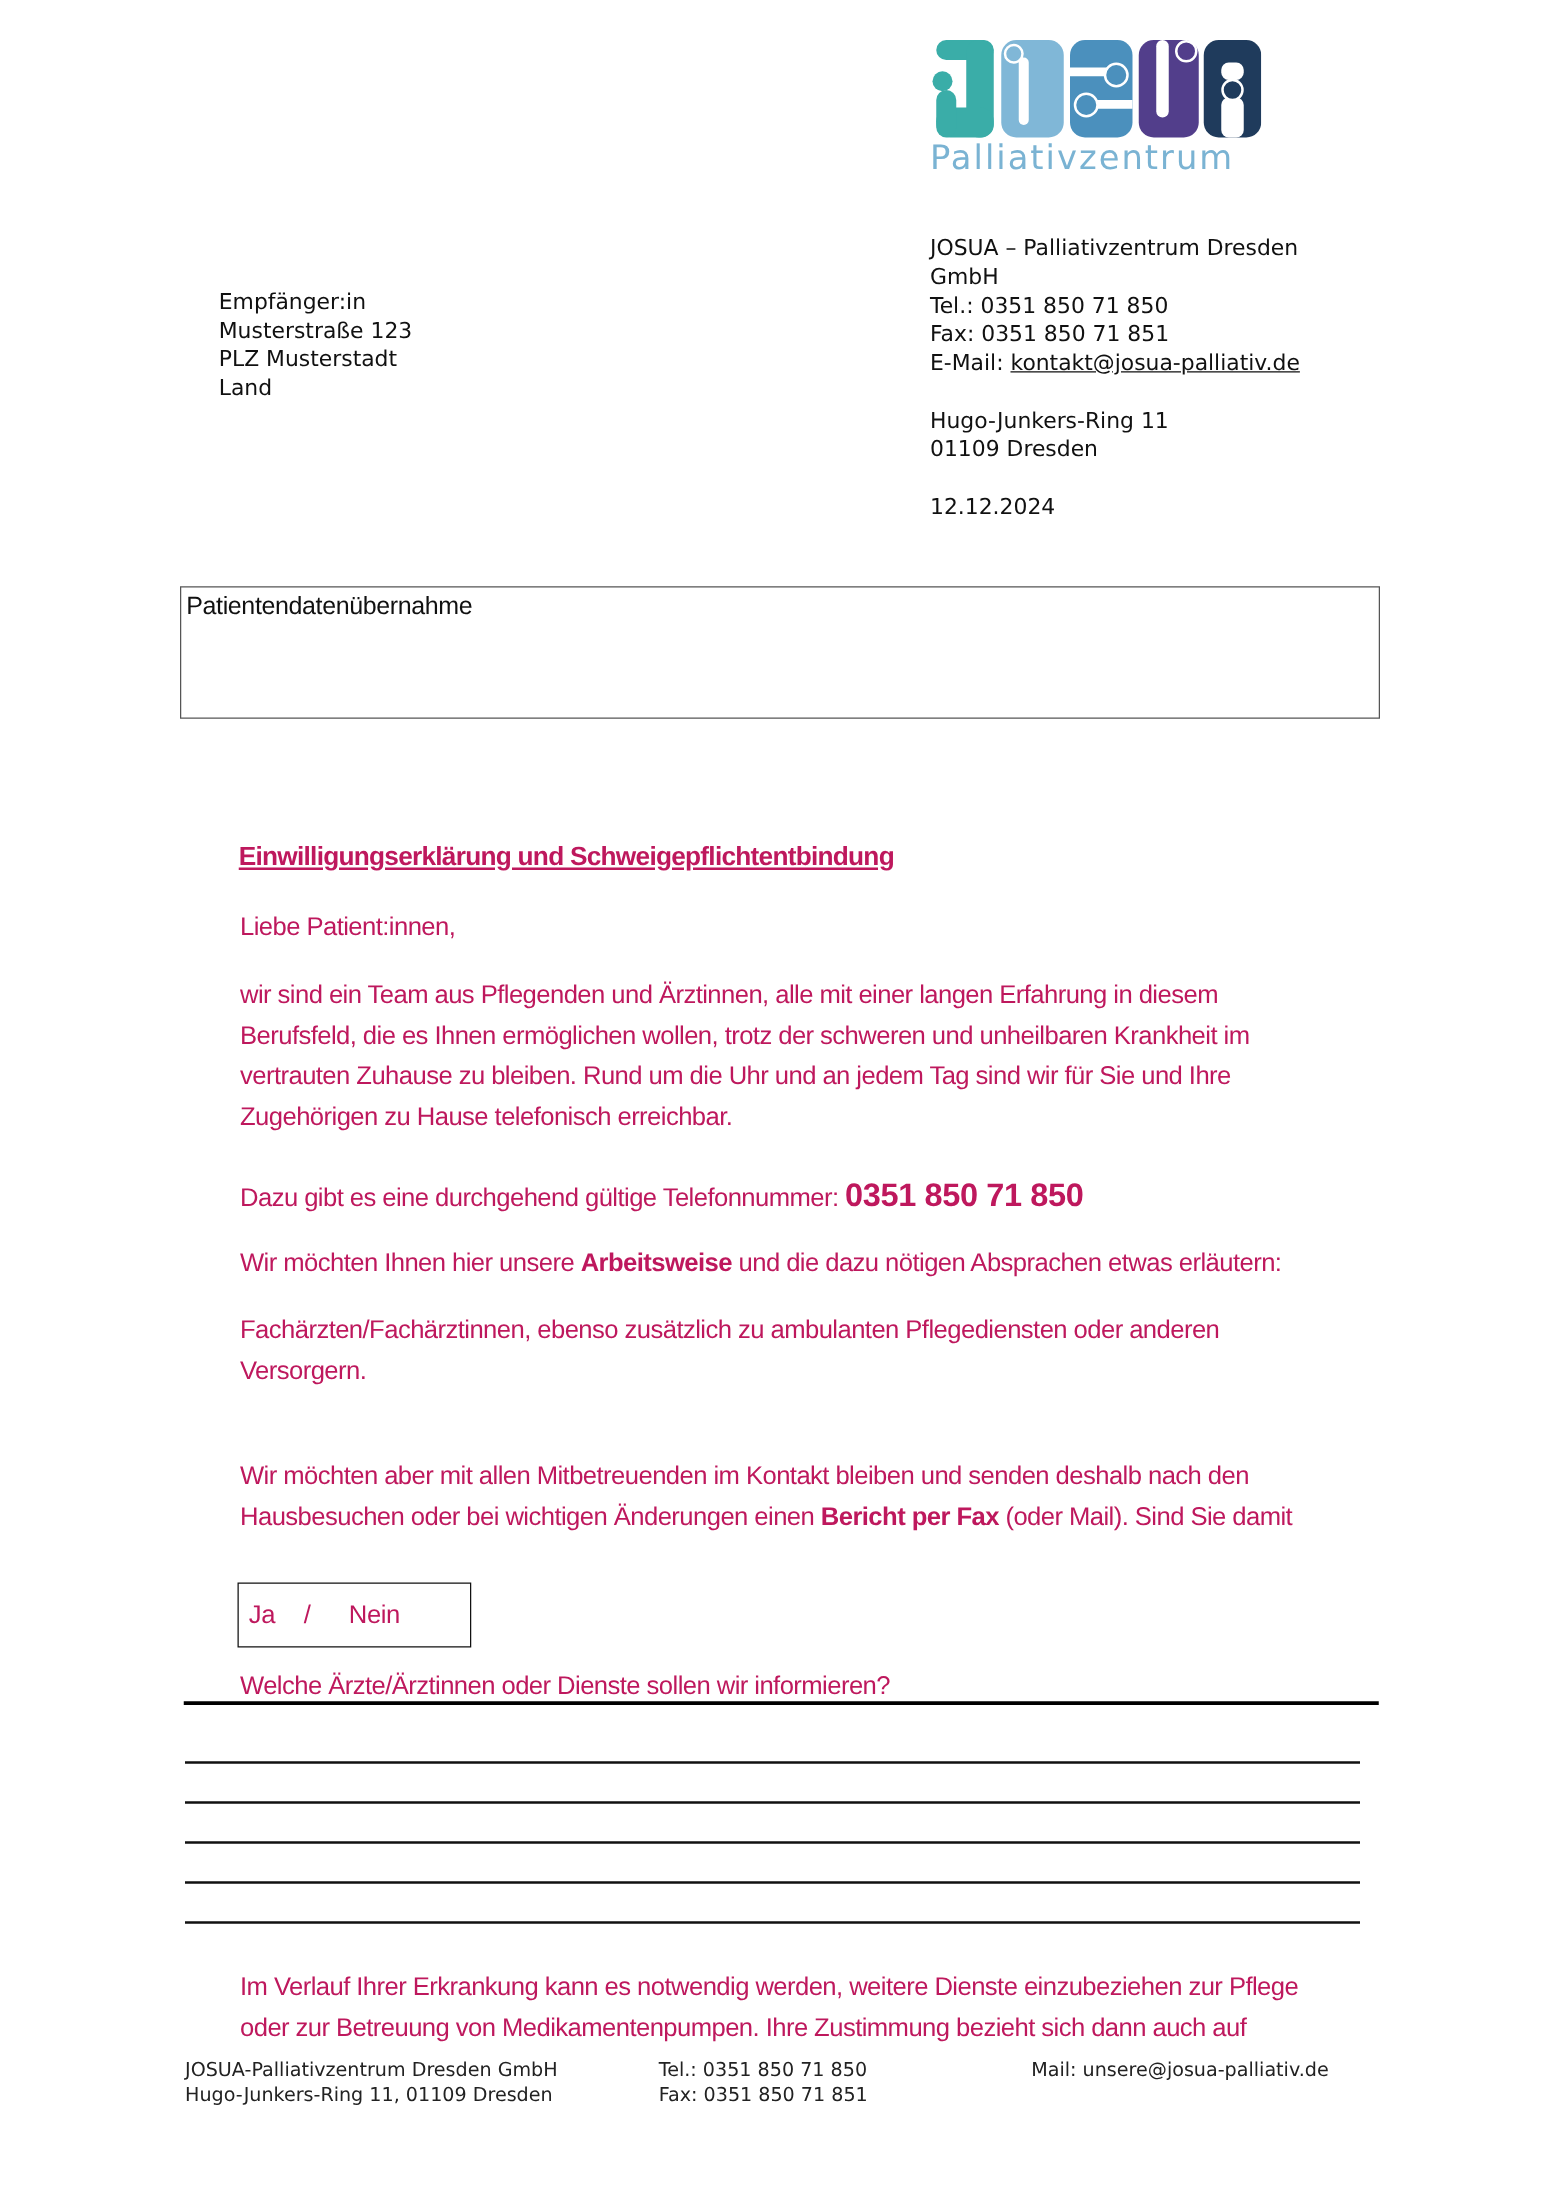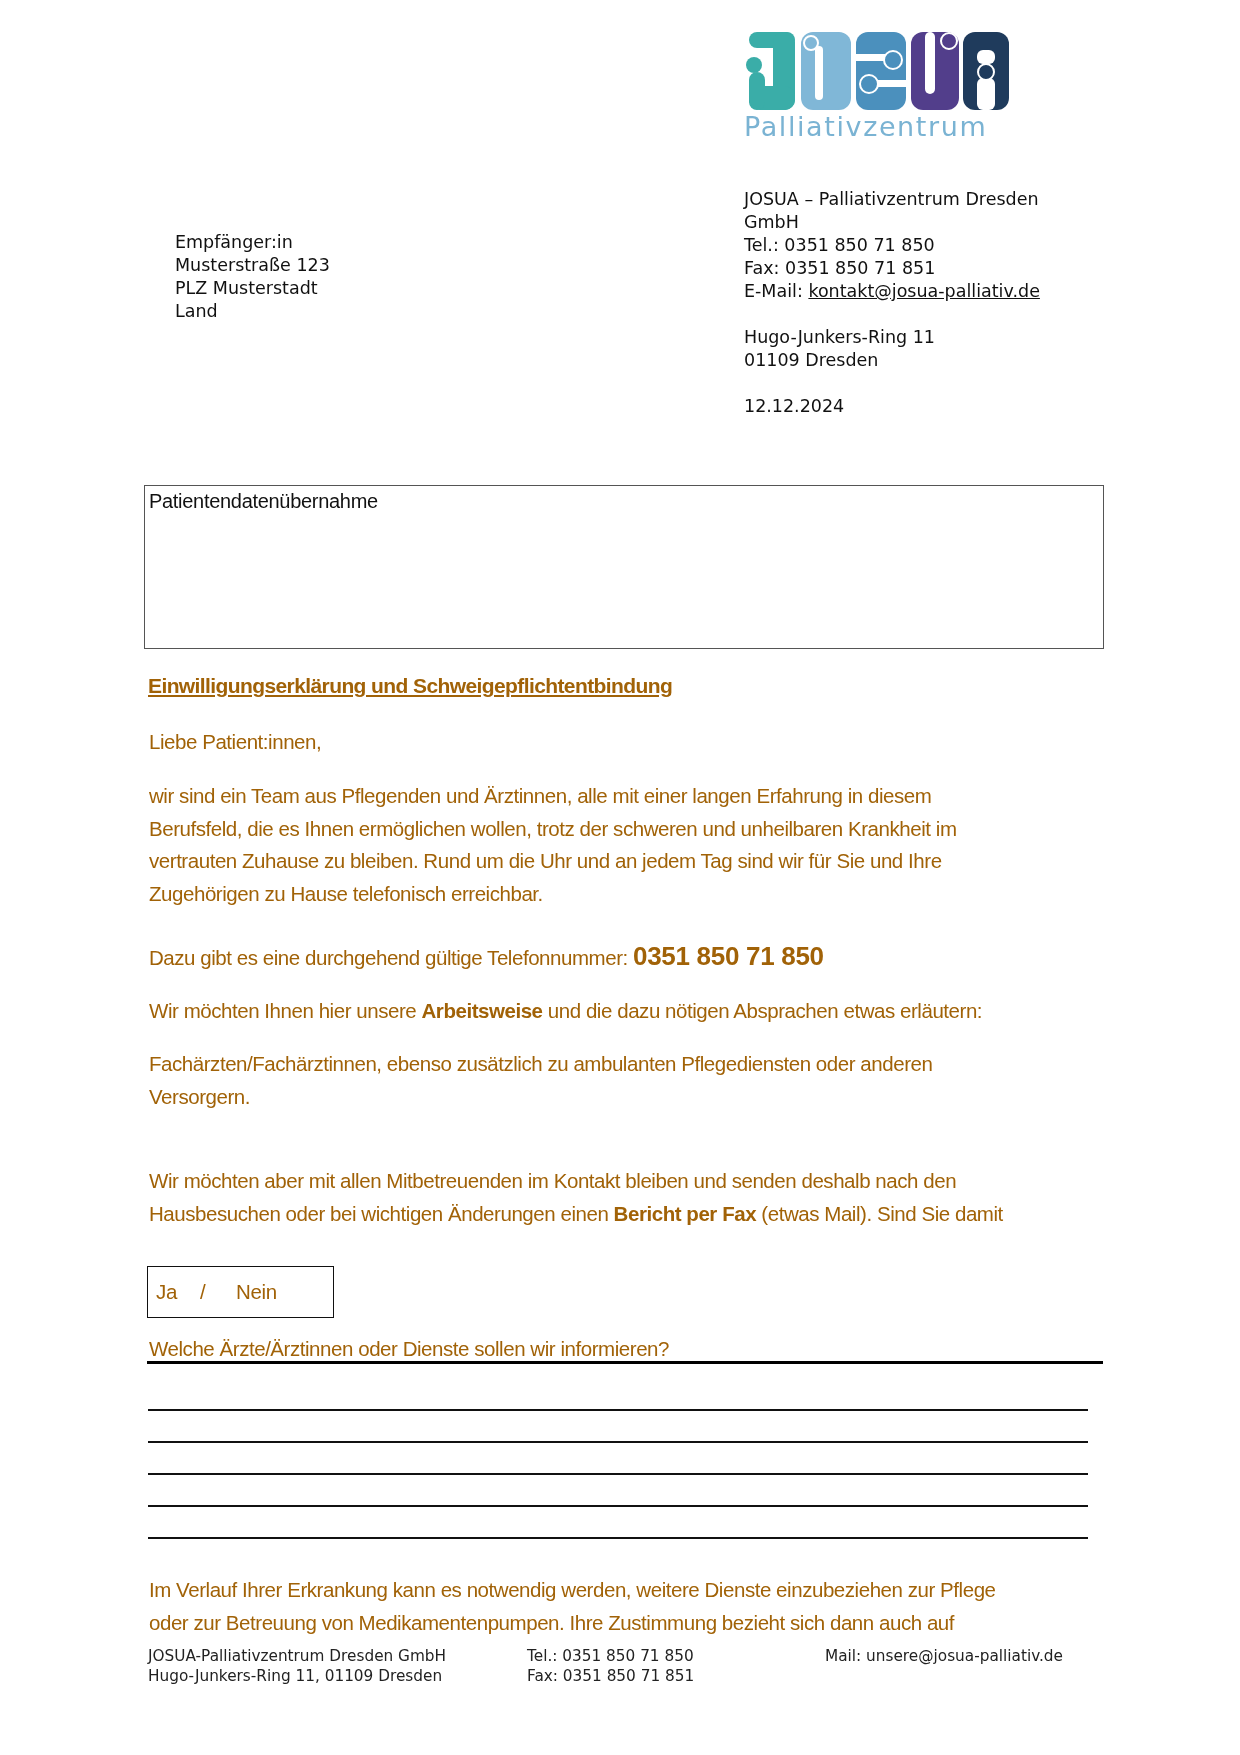--- a/index.html
+++ b/index.html
@@ -15,27 +15,27 @@
               font-size: 27px; letter-spacing: 1.6px; color: #7ab3d3; white-space: nowrap; }
 
   
   .addr { font-family: "DejaVu Sans", sans-serif; font-size: 17.5px; line-height: 23px; color: #111; white-space: nowrap; }
   .recipient { left: 175px; top: 231px; }
   .sender { left: 744px; top: 188px; }
   .sender .gap { height: 23px; }
   .email-link { text-decoration: underline; color: #111; }
 
   
-  .subject-box { left: 144px; top: 485px; width: 960px; height: 164px; border: 1.5px solid #555; }
+  .subject-box { left: 144px; top: 469px; width: 960px; height: 106px; border: 1.5px solid #555; }
   .subject-text { position: absolute; left: 4px; top: 4px; font-size: 20px; color: #111;
                   font-family: "Liberation Sans", sans-serif; letter-spacing: -0.3px; }
 
   
-  .body-text { font-family: "Liberation Sans", sans-serif; font-size: 20.5px; color: #a16207;
-               letter-spacing: -0.45px; white-space: nowrap; }
+  .body-text { font-family: "Liberation Sans", sans-serif; font-size: 20.5px; color: #be185d;
+               letter-spacing: -0.45px; white-space: nowrap; margin-left: 43px; }
   .heading { left: 148px; top: 674px; font-weight: bold; text-decoration: underline; font-size: 21px;
              letter-spacing: -0.6px; }
   .salutation { left: 149px; top: 730px; }
   .para { left: 149px; line-height: 32.5px; }
   .p1 { top: 780px; }
   .p2 { top: 940px; }
   .p2 .big { font-weight: bold; font-size: 26px; letter-spacing: -0.3px; }
   .p3 { top: 995px; }
   .p4 { top: 1048px; }
   .p5 { top: 1165px; }
@@ -146,21 +146,21 @@
   <span>Wir möchten Ihnen hier unsere </span><span class="bold">Arbeitsweise</span><span> und die dazu nötigen Absprachen etwas erläutern:</span>
 </div>
 
 <div class="abs body-text para p4">
   <div>Fachärzten/Fachärztinnen, ebenso zusätzlich zu ambulanten Pflegediensten oder anderen</div>
   <div>Versorgern.</div>
 </div>
 
 <div class="abs body-text para p5">
   <div>Wir möchten aber mit allen Mitbetreuenden im Kontakt bleiben und senden deshalb nach den</div>
-  <div><span>Hausbesuchen oder bei wichtigen Änderungen einen </span><span class="bold">Bericht per Fax</span><span> (etwas Mail). Sind Sie damit</span></div>
+  <div><span>Hausbesuchen oder bei wichtigen Änderungen einen </span><span class="bold">Bericht per Fax</span><span> (oder Mail). Sind Sie damit</span></div>
 </div>
 
 <div class="abs yesno-box body-text">
   <span class="yes">Ja</span>
   <span class="slash">/</span>
   <span class="no">Nein</span>
 </div>
 
 <div class="abs body-text question">Welche Ärzte/Ärztinnen oder Dienste sollen wir informieren?</div>
 <div class="abs thick-line"></div>

